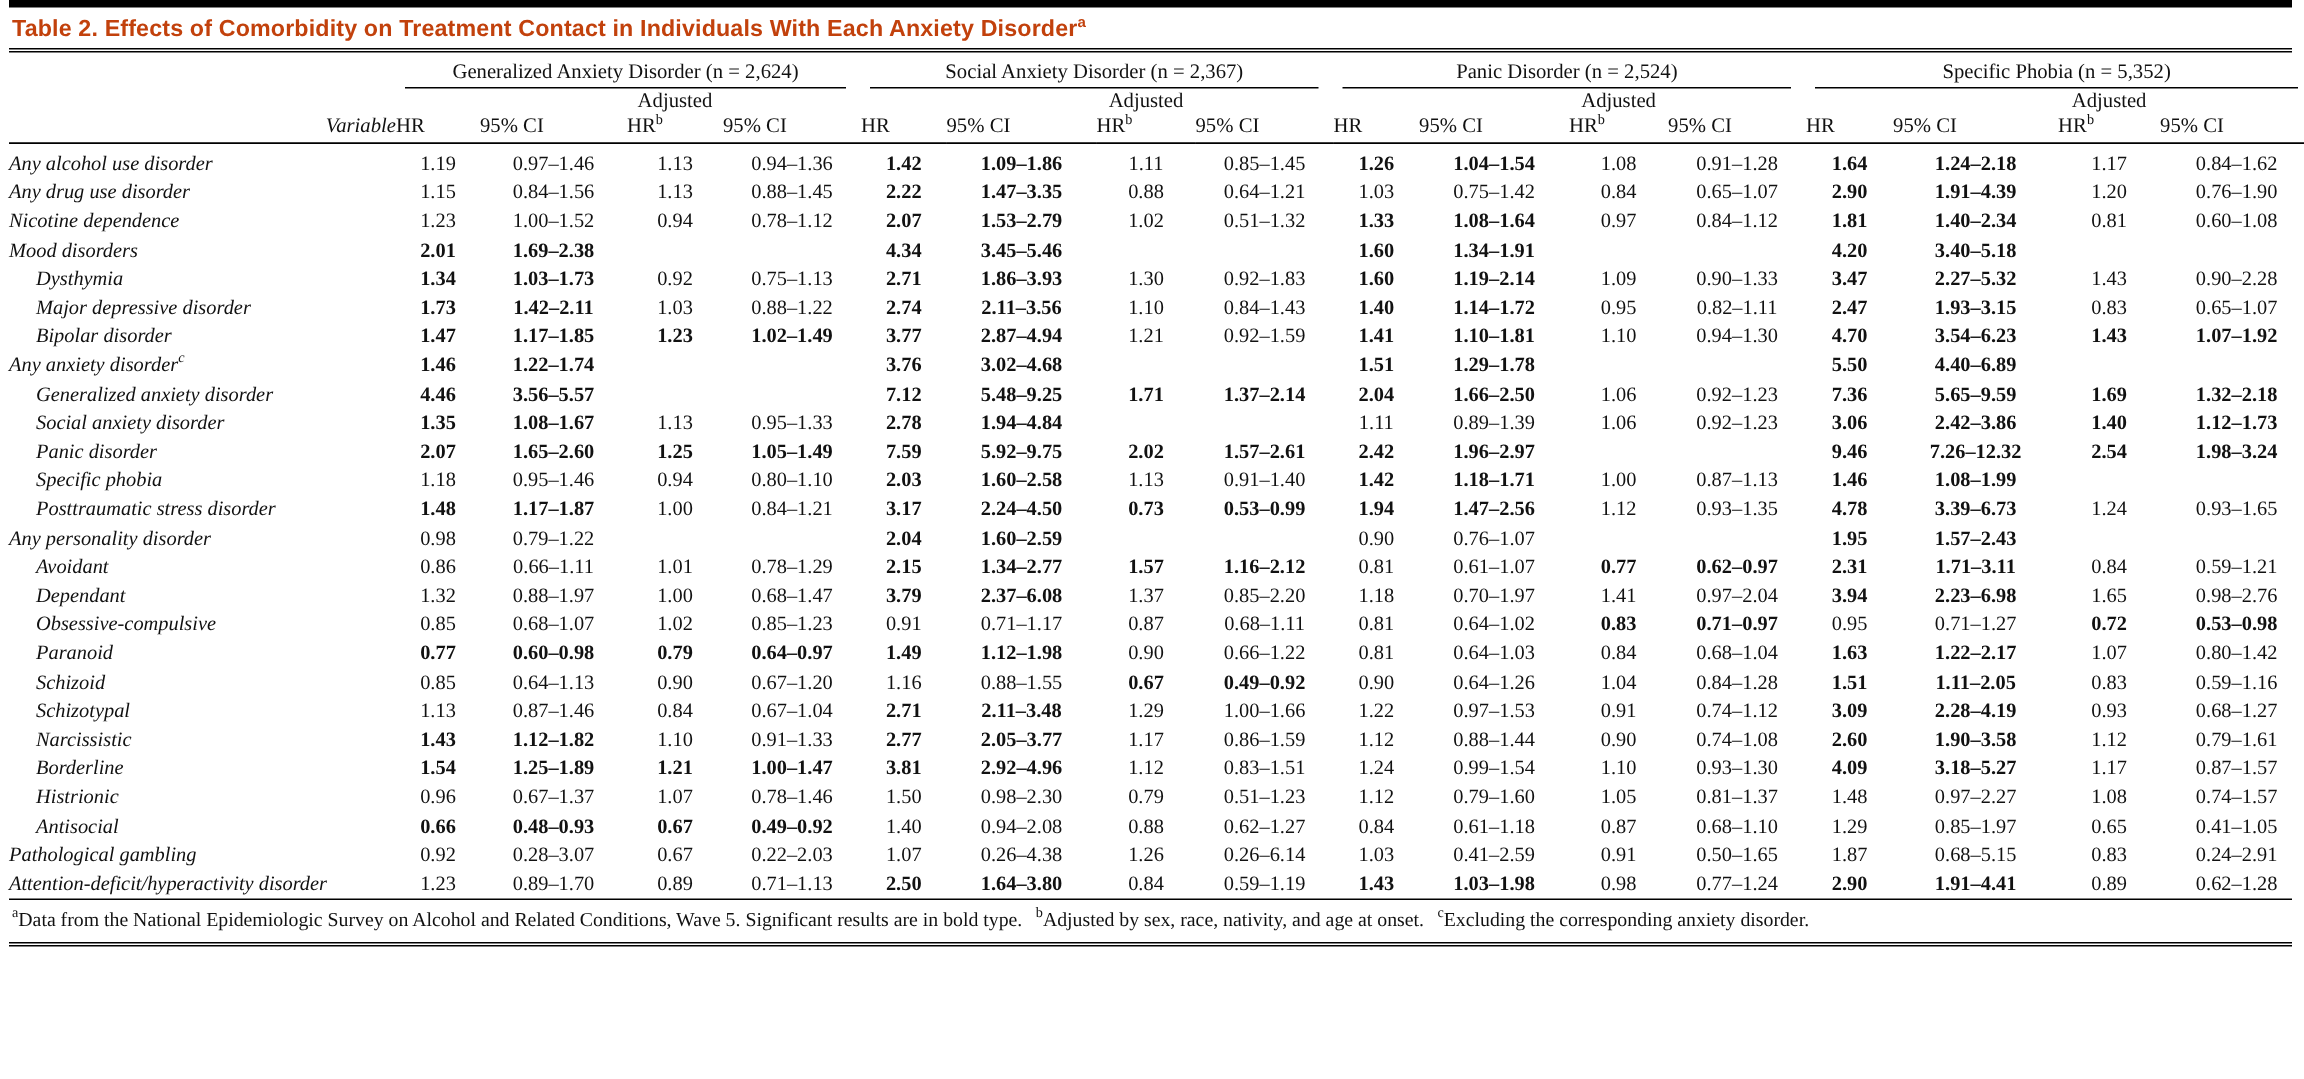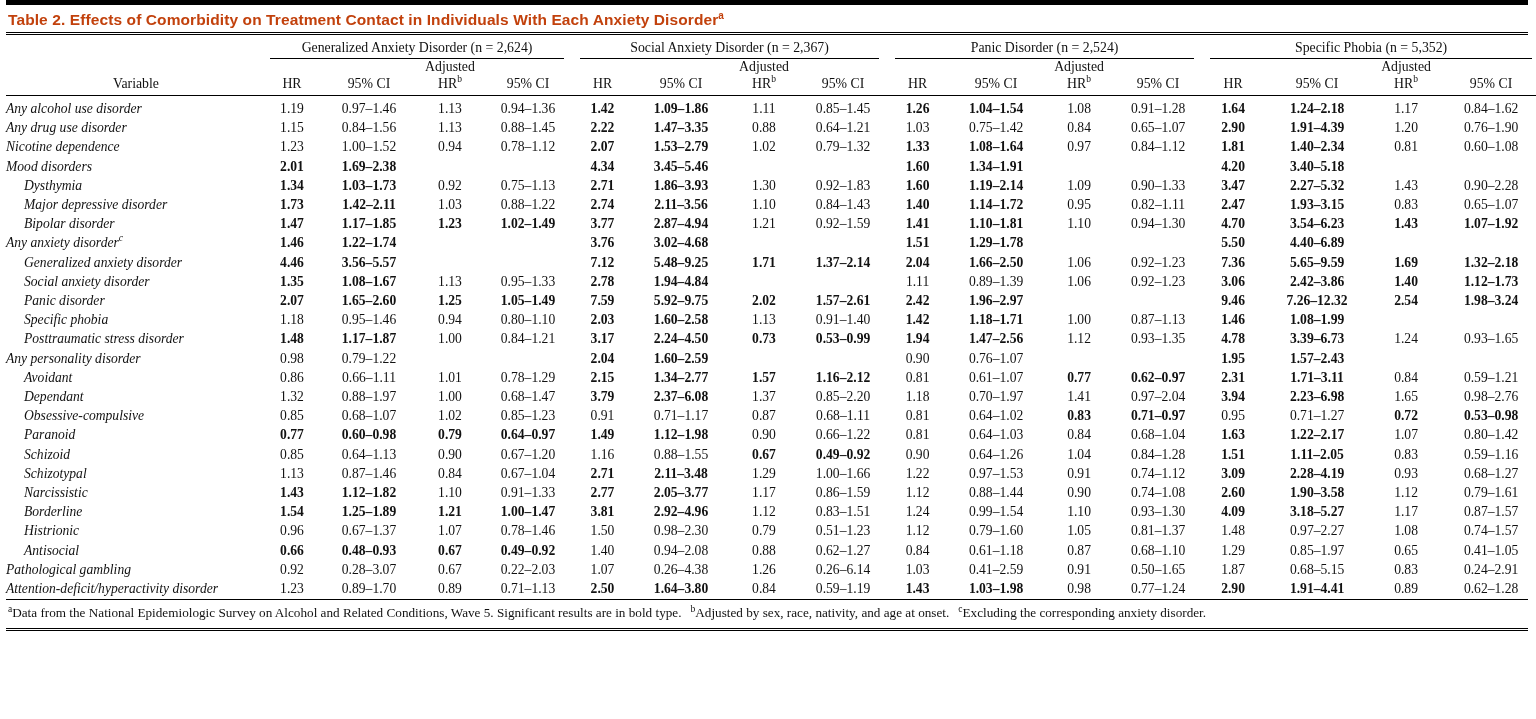--- a/index.html
+++ b/index.html
@@ -13,22 +13,22 @@
                letter-spacing:.1px;color:#c2410c;}
   .table-title sup{font-size:10px;}
 
   table{width:100%;border-collapse:collapse;table-layout:fixed;}
   th,td{padding:0;margin:0;font-weight:normal;font-size:13.6px;line-height:19px;
         vertical-align:top;white-space:nowrap;overflow:visible;}
   thead th{font-size:13.8px;}
   .grp-th{text-align:center;padding-top:3px;}
   .grp-inner{border-bottom:1.5px solid #000;margin:0 10px 0 6px;padding-bottom:1px;}
   .adj-th{text-align:center;line-height:16px;}
-  .colhead-row th{border-bottom:1.5px solid #000;text-align:center;line-height:18px;padding-bottom:2px;}
-  .colhead-row th.var-h{text-align:center;padding-left:2px;}
+  .colhead-row th{border-bottom:1.5px solid #000;text-align:left;line-height:18px;padding-bottom:2px;}
+  .colhead-row th.var-h{text-align:right;padding-left:2px;font-style:italic;}
   sup{font-size:9.5px;line-height:0;}
 
   tbody tr td{line-height:19.2px;}
   tbody tr:first-child td{padding-top:3px;}
   td.lbl{text-align:left;white-space:normal;}
   td.lbl .lblin{padding-left:12px;text-indent:-12px;display:block;font-style:italic;}
   td.lbl.ind1 .lblin{padding-left:30px;text-indent:-12px;}
   td.num,td.ci{text-align:center;}
   .b{font-weight:700;}
 
@@ -171,21 +171,21 @@
           <td class="lbl">
             <div class="lblin">Nicotine dependence</div>
           </td>
           <td class="num">1.23</td>
           <td class="ci">1.00–1.52</td>
           <td class="num">0.94</td>
           <td class="ci">0.78–1.12</td>
           <td class="num b">2.07</td>
           <td class="ci b">1.53–2.79</td>
           <td class="num">1.02</td>
-          <td class="ci">0.79–1.32</td>
+          <td class="ci">0.51–1.32</td>
           <td class="num b">1.33</td>
           <td class="ci b">1.08–1.64</td>
           <td class="num">0.97</td>
           <td class="ci">0.84–1.12</td>
           <td class="num b">1.81</td>
           <td class="ci b">1.40–2.34</td>
           <td class="num">0.81</td>
           <td class="ci">0.60–1.08</td>
         </tr>
         <tr>

